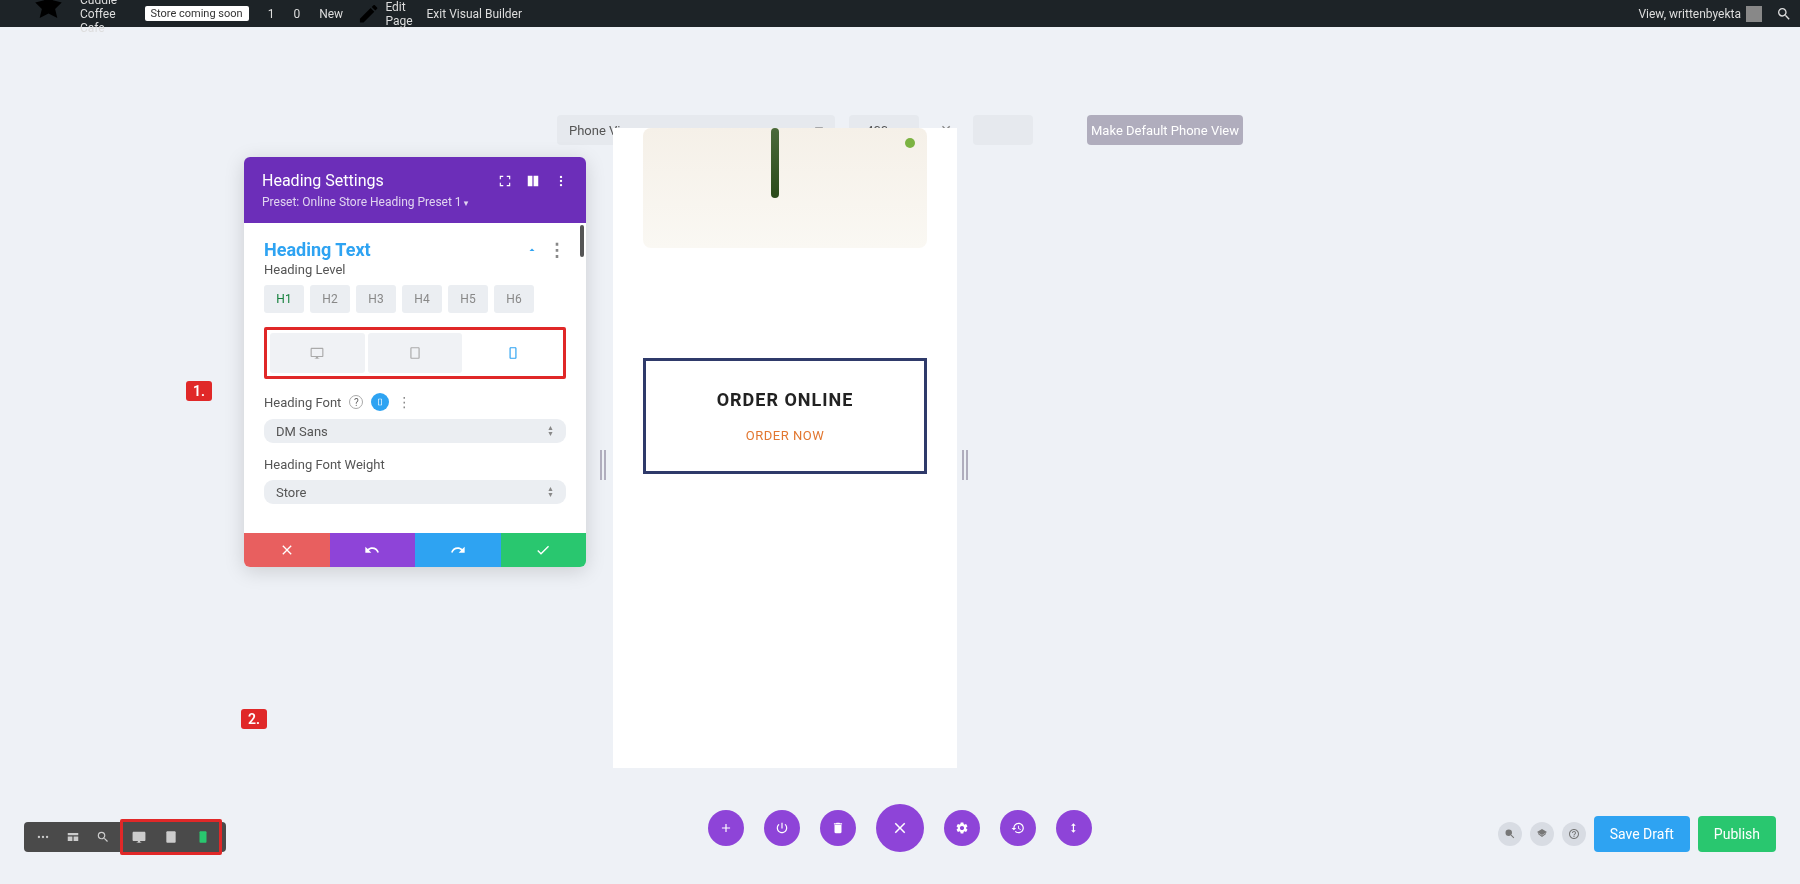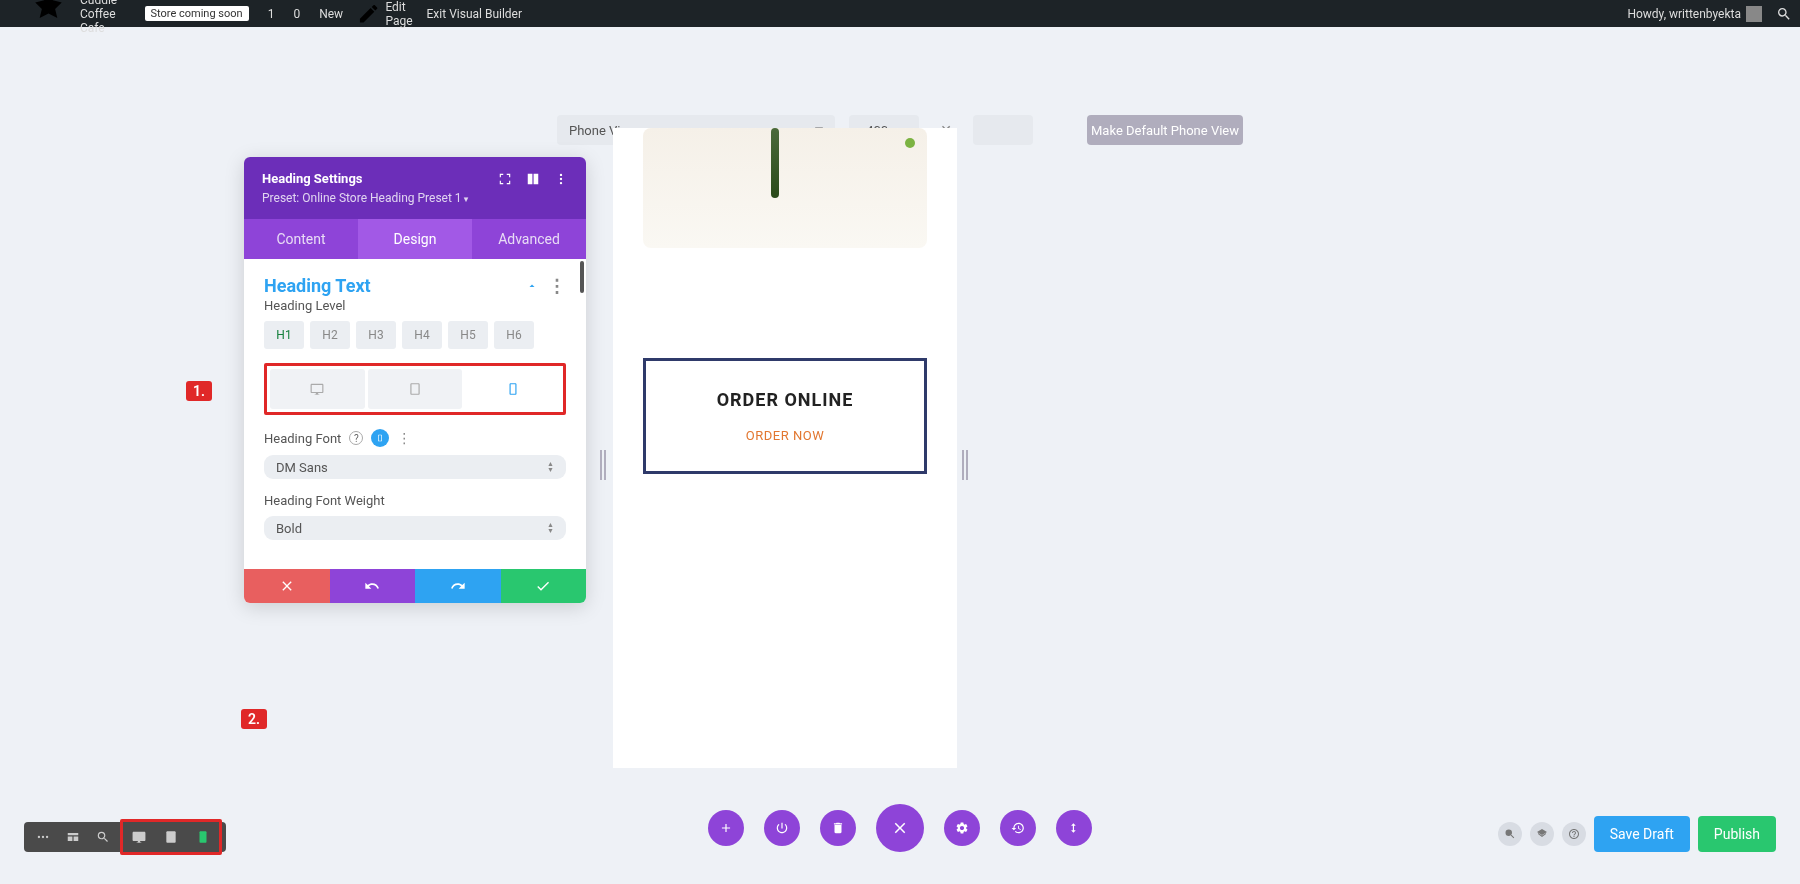--- a/index.html
+++ b/index.html
@@ -21,21 +21,21 @@
 .vp-select-wrap::before{content:"";position:absolute;right:12px;top:35%;transform:translateY(-50%);width:0;height:0;border-left:4px solid transparent;border-right:4px solid transparent;border-bottom:5px solid #666}
 .vp-input{width:70px;height:30px;background:#e6e9ee;border:none;border-radius:4px;text-align:center;font-size:13px;color:#555}
 .vp-x{width:26px;height:30px;display:flex;align-items:center;justify-content:center;color:#888;font-size:14px;cursor:pointer}
 .vp-blank{width:60px;height:30px;background:#e6e9ee;border-radius:4px}
 .vp-btn{height:30px;padding:0 4px;background:#b0adbd;color:#fff;border:none;border-radius:4px;font-size:13px;margin-left:40px}
 
 
 .settings-panel{position:absolute;left:244px;top:157px;width:342px;background:#fff;border-radius:6px;box-shadow:0 4px 20px rgba(0,0,0,0.15);overflow:hidden}
 .panel-header{background:#6c2eb9;color:#fff;padding:14px 18px}
 .panel-title-row{display:flex;align-items:center;justify-content:space-between}
-.panel-title{font-size:13px;font-weight:700}
+.panel-title{font-size:16px;font-weight:400}
 .panel-icons{display:flex;gap:14px}
 .panel-icons span{cursor:pointer;display:flex;align-items:center}
 .panel-icons svg{width:14px;height:14px;fill:#fff}
 .panel-preset{font-size:12px;color:#e0d4f0;margin-top:5px}
 .panel-preset::after{content:" ▾";font-size:9px}
 
 .panel-tabs{display:flex;background:#8e44d8}
 .panel-tab{flex:1;text-align:center;padding:12px 0;color:#e8dcf5;font-size:14px;cursor:pointer}
 .panel-tab.active{background:#a259e6;color:#fff}
 
@@ -156,21 +156,21 @@
           <path d="M3 17.25V21h3.75L17.81 9.94l-3.75-3.75L3 17.25zM20.71 7.04c.39-.39.39-1.02 0-1.41l-2.34-2.34c-.39-.39-1.02-.39-1.41 0l-1.83 1.83 3.75 3.75 1.83-1.83z"></path>
         </svg>
       <span>Edit Page</span>
     </span>
     <span class="wp-item">
       <span>Exit Visual Builder</span>
     </span>
   </div>
   <div class="wp-admin-right">
     <span class="wp-item">
-      <span>Howdy, writtenbyekta</span>
+      <span>View, writtenbyekta</span>
       <span class="avatar-box"></span>
     </span>
     <span class="wp-item">
       <svg class="search-i" viewBox="0 0 24 24">
           <path fill="#ddd" d="M15.5 14h-.79l-.28-.27A6.471 6.471 0 0016 9.5 6.5 6.5 0 109.5 16c1.61 0 3.09-.59 4.23-1.57l.27.28v.79l5 4.99L20.49 19l-4.99-5zm-6 0C7.01 14 5 11.99 5 9.5S7.01 5 9.5 5 14 7.01 14 9.5 11.99 14 9.5 14z"></path>
         </svg>
     </span>
   </div>
 </div>
 
@@ -204,25 +204,20 @@
         <span>
             <svg viewBox="0 0 24 24">
               <circle cx="12" cy="5" r="2"></circle>
               <circle cx="12" cy="12" r="2"></circle>
               <circle cx="12" cy="19" r="2"></circle>
             </svg>
           </span>
       </div>
     </div>
     <div class="panel-preset">Preset: Online Store Heading Preset 1</div>
-  </div>
-  <div class="panel-tabs">
-    <div class="panel-tab">Content</div>
-    <div class="panel-tab active">Design</div>
-    <div class="panel-tab">Advanced</div>
   </div>
   <div class="panel-body">
     <div class="scroll-ind"></div>
     <div class="section-title">
       <span>Heading Text</span>
       <span class="section-title-right">
         <span class="chev-up"><svg viewBox="0 0 24 24">
               <path d="M7 14l5-5 5 5z"></path>
             </svg></span>
         <span class="dots-v">⋮</span>
@@ -269,21 +264,21 @@
         <span>DM Sans</span>
         <span class="select-arrows">
             <span>▲</span>
             <span>▼</span>
           </span>
       </div>
     </div>
     <div class="field-row">
       <div class="field-label">Heading Font Weight</div>
       <div class="select-box">
-        <span>Bold</span>
+        <span>Store</span>
         <span class="select-arrows">
             <span>▲</span>
             <span>▼</span>
           </span>
       </div>
     </div>
   </div>
   <div class="panel-footer">
     <div class="pf-btn pf-red">
         <svg viewBox="0 0 24 24">

